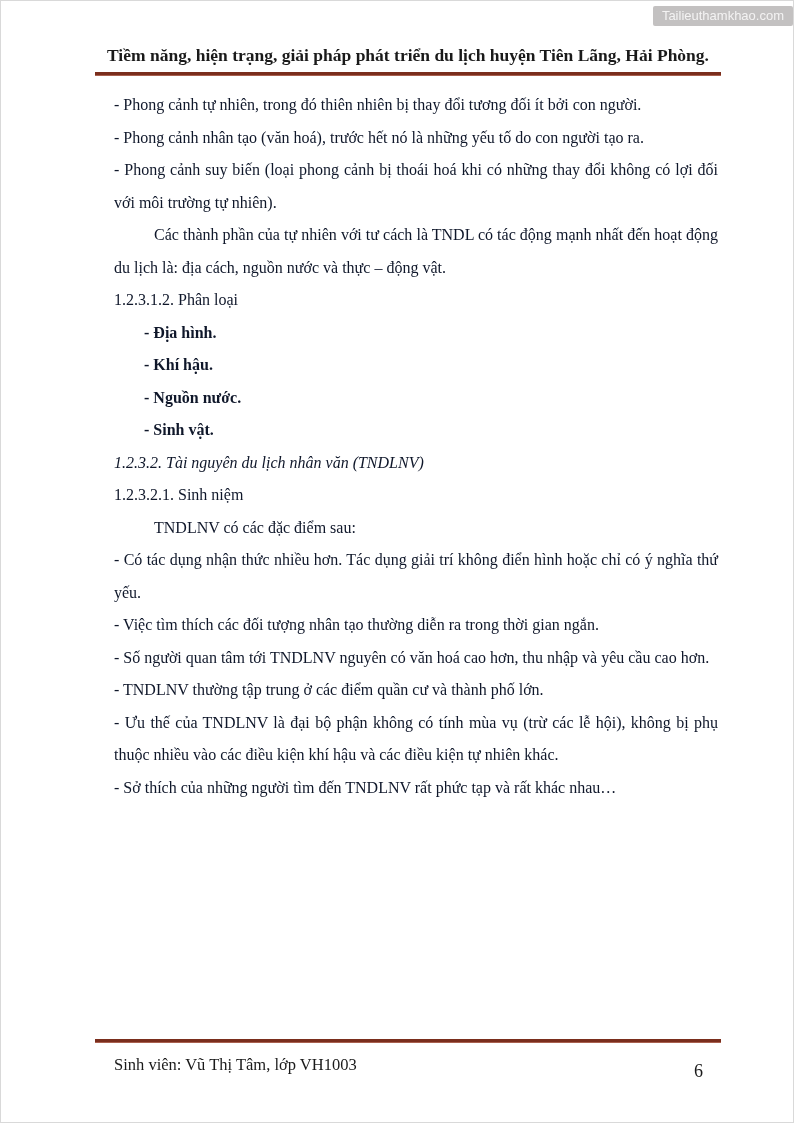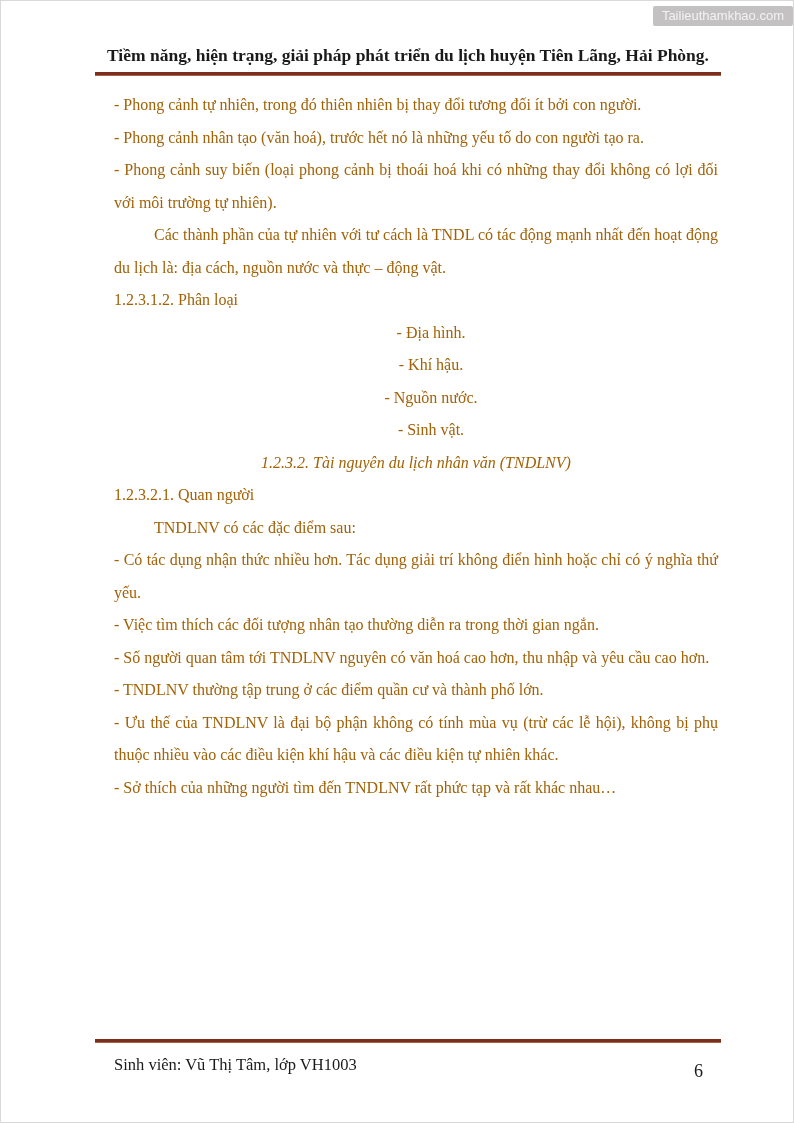--- a/index.html
+++ b/index.html
@@ -46,25 +46,25 @@
     border-bottom: 1px solid #a9604f;
   }
   .header .rule { margin-top: 5px; }
   .body-text {
     margin: 13px 75px 0 113px;
   }
   .para {
     font-size: 16px;
     line-height: 32.5px;
     text-align: justify;
-    color: #a16207;
+    color: #0f172a;
   }
   .para.indent { text-indent: 40px; }
-  .para.list { padding-left: 30px; text-align: center; }
-  .para.italic { font-style: italic; text-align: center; }
+  .para.list { padding-left: 30px; text-align: left; font-weight: bold; }
+  .para.italic { font-style: italic; text-align: left; }
   .footer {
     position: absolute;
     left: 0;
     right: 0;
     top: 1038px;
   }
   .footer .rule { margin: 0 72px 0 94px; }
   .footer-row {
     margin: 10px 90px 0 113px;
     display: flex;
@@ -98,21 +98,21 @@
     <p class="para">- Phong cảnh tự nhiên, trong đó thiên nhiên bị thay đổi tương đối ít bởi con người.</p>
     <p class="para">- Phong cảnh nhân tạo (văn hoá), trước hết nó là những yếu tố do con người tạo ra.</p>
     <p class="para">- Phong cảnh suy biến (loại phong cảnh bị thoái hoá khi có những thay đổi không có lợi đối với môi trường tự nhiên).</p>
     <p class="para indent">Các thành phần của tự nhiên với tư cách là TNDL có tác động mạnh nhất đến hoạt động du lịch là: địa cách, nguồn nước và thực – động vật.</p>
     <p class="para">1.2.3.1.2. Phân loại</p>
     <p class="para list">- Địa hình.</p>
     <p class="para list">- Khí hậu.</p>
     <p class="para list">- Nguồn nước.</p>
     <p class="para list">- Sinh vật.</p>
     <p class="para italic">1.2.3.2. Tài nguyên du lịch nhân văn (TNDLNV)</p>
-    <p class="para">1.2.3.2.1. Quan người</p>
+    <p class="para">1.2.3.2.1. Sinh niệm</p>
     <p class="para indent">TNDLNV có các đặc điểm sau:</p>
     <p class="para">- Có tác dụng nhận thức nhiều hơn. Tác dụng giải trí không điển hình hoặc chỉ có ý nghĩa thứ yếu.</p>
     <p class="para">- Việc tìm thích các đối tượng nhân tạo thường diễn ra trong thời gian ngắn.</p>
     <p class="para">- Số người quan tâm tới TNDLNV nguyên có văn hoá cao hơn, thu nhập và yêu cầu cao hơn.</p>
     <p class="para">- TNDLNV thường tập trung ở các điểm quần cư và thành phố lớn.</p>
     <p class="para">- Ưu thế của TNDLNV là đại bộ phận không có tính mùa vụ (trừ các lễ hội), không bị phụ thuộc nhiều vào các điều kiện khí hậu và các điều kiện tự nhiên khác.</p>
     <p class="para">- Sở thích của những người tìm đến TNDLNV rất phức tạp và rất khác nhau…</p>
   </div>
 
   <div class="footer">

